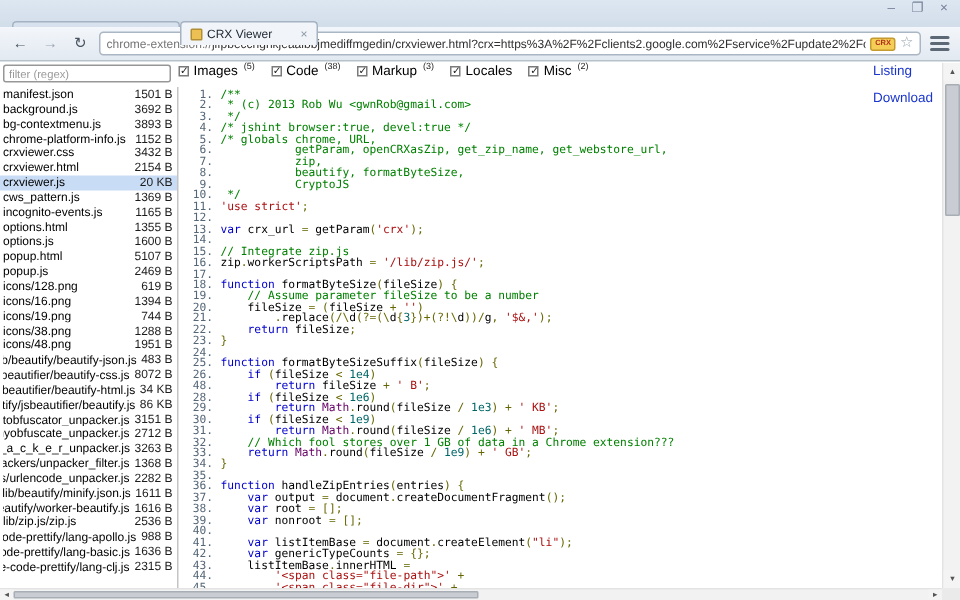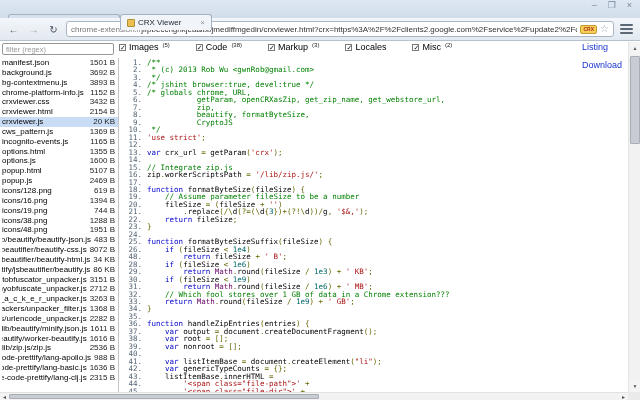--- a/index.html
+++ b/index.html
@@ -40,21 +40,21 @@
   .star{font-size:10px;color:#9aa4af;line-height:1;flex-shrink:0;}
   .menu-btn{width:15px;height:13px;display:flex;flex-direction:column;justify-content:center;gap:2px;padding:0 1px;}
   .menu-btn i{display:block;height:2px;background:#5d6876;border-radius:1px;}
 
   
   .page{position:absolute;top:42px;left:0;right:0;bottom:0;background:#fff;}
   .page-top{position:absolute;top:0;left:0;right:12px;height:16px;display:flex;align-items:flex-start;}
   #filter-input{width:112px;height:12px;margin:1px 5px 0 2px;border:1px solid #979797;border-radius:2px;
     font-size:7.5px;padding:0 3px;color:#444;font-family:"Liberation Sans",sans-serif;flex-shrink:0;}
   #filter-input::placeholder{color:#9a9a9a;}
-  .filters{display:flex;align-items:center;gap:26px;font-size:9px;color:#000;}
+  .filters{display:flex;align-items:center;gap:11px;font-size:9px;color:#000;}
   .chk{display:flex;align-items:center;gap:3px;cursor:default;}
   .box{width:7px;height:7px;border:1px solid #7a7a7a;background:#fff;font-size:7px;line-height:6px;
     color:#1a1a1a;text-align:center;flex-shrink:0;}
   .cnt{font-size:6px;position:relative;top:-2px;color:#222;margin-left:1px;}
   .links{margin-left:auto;margin-right:6px;display:flex;gap:8px;font-size:9px;flex-direction:column;}
   .link{color:var(--link);cursor:pointer;}
 
   .content{position:absolute;top:16px;bottom:8px;left:0;right:12px;display:flex;overflow:hidden;}
   .sidebar{width:119px;flex-shrink:0;border-right:1px solid #c4c4c4;overflow:hidden;}
   .file-row{display:flex;height:9.85px;line-height:9.8px;font-size:8px;padding:0 3px 0 2px;align-items:center;}

